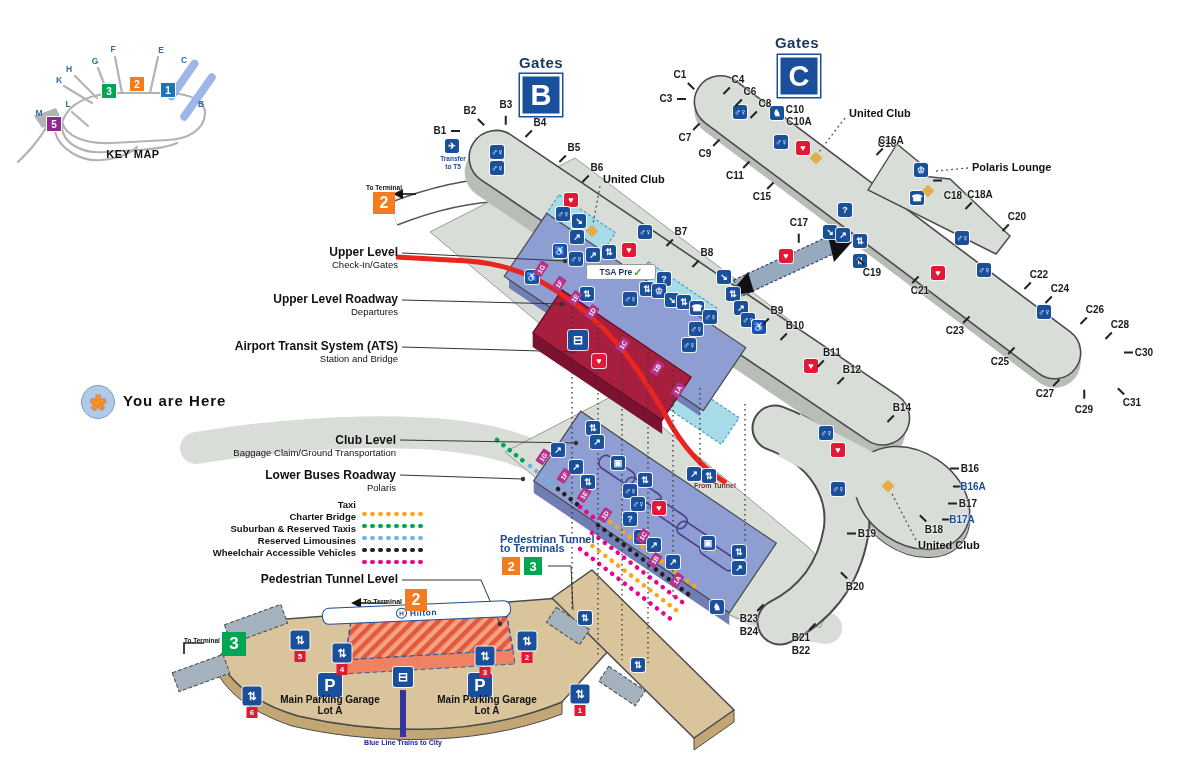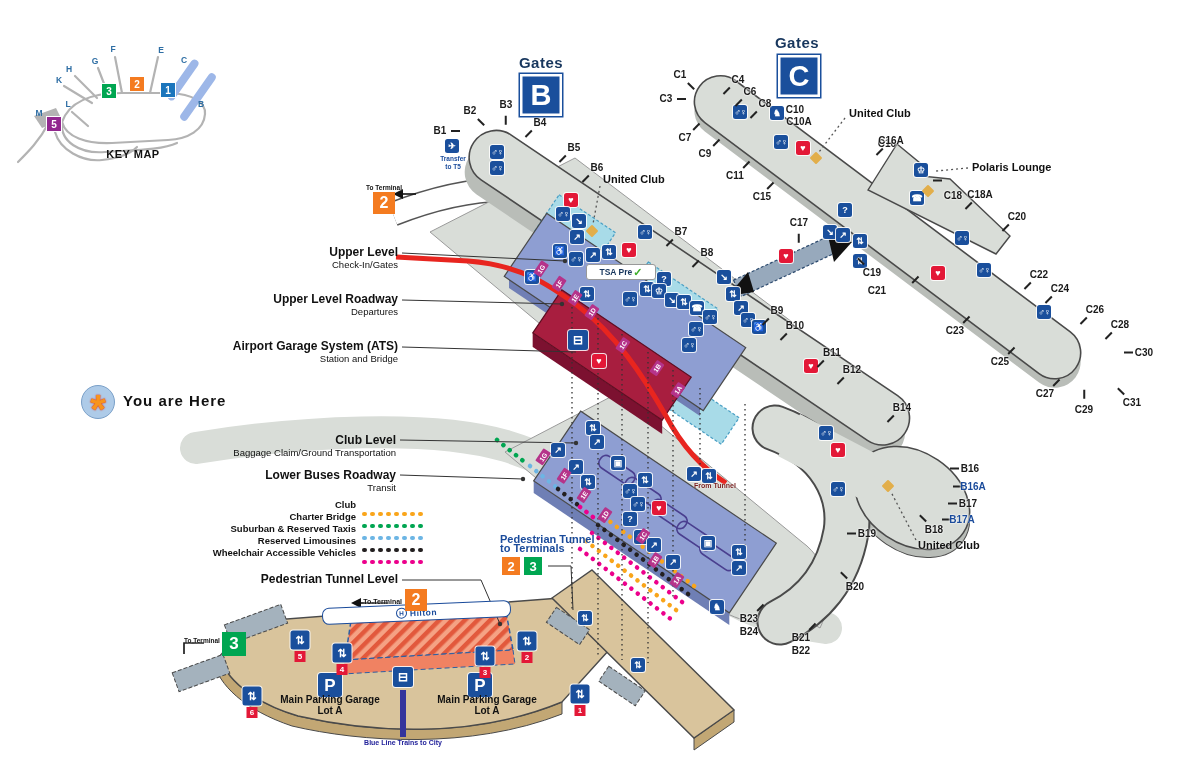--- a/index.html
+++ b/index.html
@@ -329,21 +329,21 @@
       <div class="gate" style="left: 799px; top: 222px;">C17</div>
       <div class="tick" style="left: 799px; top: 233px; transform: rotate(90deg);"></div>
       <div class="gate" style="left: 953px; top: 180px; margin-top: 15px;">C18</div>
       <div class="tick" style="left: 942px; top: 180px; transform: rotate(180deg);"></div>
       <div class="gate" style="left: 980px; top: 194px;">C18A</div>
       <div class="tick" style="left: 972.222px; top: 201.778px; transform: rotate(135deg);"></div>
       <div class="gate" style="left: 872px; top: 272px;">C19</div>
       <div class="tick" style="left: 864.222px; top: 264.222px; transform: rotate(225deg);"></div>
       <div class="gate" style="left: 1017px; top: 216px;">C20</div>
       <div class="tick" style="left: 1009.22px; top: 223.778px; transform: rotate(135deg);"></div>
-      <div class="gate" style="left: 877px; top: 290px;">C21</div>
+      <div class="gate" style="left: 920px; top: 290px;">C21</div>
       <div class="tick" style="left: 911.778px; top: 282.222px; transform: rotate(315deg);"></div>
       <div class="gate" style="left: 1039px; top: 274px;">C22</div>
       <div class="tick" style="left: 1031.22px; top: 281.778px; transform: rotate(135deg);"></div>
       <div class="gate" style="left: 955px; top: 330px;">C23</div>
       <div class="tick" style="left: 962.778px; top: 322.222px; transform: rotate(315deg);"></div>
       <div class="gate" style="left: 1060px; top: 288px;">C24</div>
       <div class="tick" style="left: 1052.22px; top: 295.778px; transform: rotate(135deg);"></div>
       <div class="gate" style="left: 1000px; top: 361px;">C25</div>
       <div class="tick" style="left: 1007.78px; top: 353.222px; transform: rotate(315deg);"></div>
       <div class="gate" style="left: 1095px; top: 309px;">C26</div>
@@ -467,36 +467,36 @@
       <div class="door" style="left: 677px; top: 580px;">1A</div>
       <div class="ann" style="right: 802px; top: 246px;">
         <div class="t">Upper Level</div>
         <div class="s">Check-In/Gates</div>
       </div>
       <div class="ann" style="right: 802px; top: 293px;">
         <div class="t">Upper Level Roadway</div>
         <div class="s">Departures</div>
       </div>
       <div class="ann" style="right: 802px; top: 340px;">
-        <div class="t">Airport Garage System (ATS)</div>
+        <div class="t">Airport Transit System (ATS)</div>
         <div class="s">Station and Bridge</div>
       </div>
       <div class="ann" style="right: 804px; top: 434px;">
         <div class="t">Club Level</div>
         <div class="s">Baggage Claim/Ground Transportation</div>
       </div>
       <div class="ann" style="right: 804px; top: 469px;">
         <div class="t">Lower Buses Roadway</div>
-        <div class="s">Transit</div>
+        <div class="s">Polaris</div>
       </div>
       <div class="ann" style="right: 802px; top: 573px;">
         <div class="t">Pedestrian Tunnel Level</div>
       </div>
       <div class="leg-row" style="left: 0px; top: 499px; width: 1200px;">
-        <span class="leg-label">Club</span>
+        <span class="leg-label">Taxi</span>
         <span class="leg-dots"><span style="background: rgb(249, 165, 26);"></span><span style="background: rgb(249, 165, 26);"></span><span style="background: rgb(249, 165, 26);"></span><span style="background: rgb(249, 165, 26);"></span><span style="background: rgb(249, 165, 26);"></span><span style="background: rgb(249, 165, 26);"></span><span style="background: rgb(249, 165, 26);"></span><span style="background: rgb(249, 165, 26);"></span></span>
       </div>
       <div class="leg-row" style="left: 0px; top: 511px; width: 1200px;">
         <span class="leg-label">Charter Bridge</span>
         <span class="leg-dots"><span style="background: rgb(0, 165, 81);"></span><span style="background: rgb(0, 165, 81);"></span><span style="background: rgb(0, 165, 81);"></span><span style="background: rgb(0, 165, 81);"></span><span style="background: rgb(0, 165, 81);"></span><span style="background: rgb(0, 165, 81);"></span><span style="background: rgb(0, 165, 81);"></span><span style="background: rgb(0, 165, 81);"></span></span>
       </div>
       <div class="leg-row" style="left: 0px; top: 523px; width: 1200px;">
         <span class="leg-label">Suburban &amp; Reserved Taxis</span>
         <span class="leg-dots"><span style="background: rgb(108, 181, 228);"></span><span style="background: rgb(108, 181, 228);"></span><span style="background: rgb(108, 181, 228);"></span><span style="background: rgb(108, 181, 228);"></span><span style="background: rgb(108, 181, 228);"></span><span style="background: rgb(108, 181, 228);"></span><span style="background: rgb(108, 181, 228);"></span><span style="background: rgb(108, 181, 228);"></span></span>
       </div>

